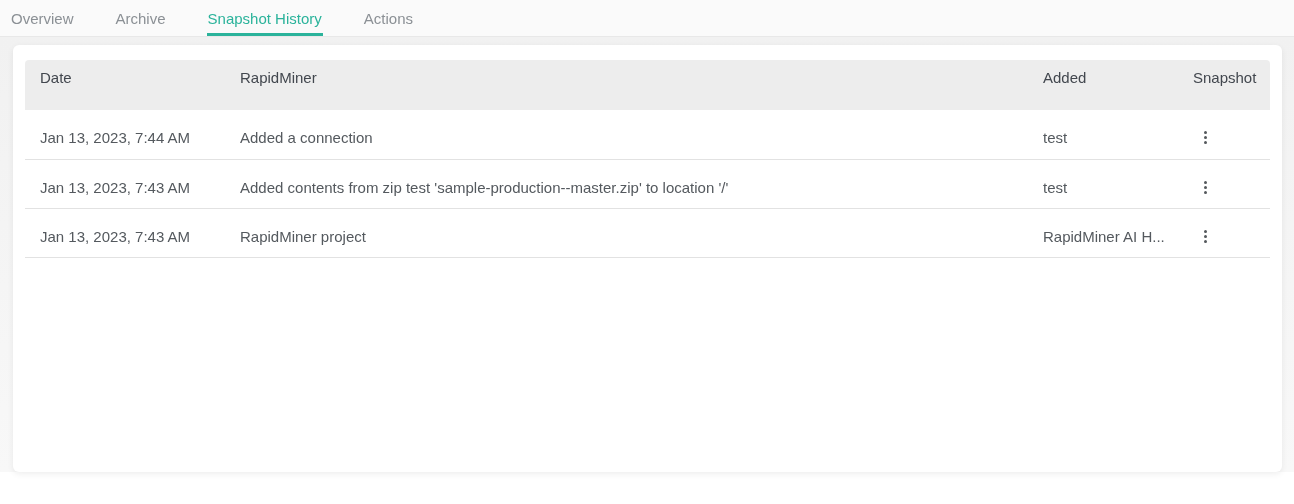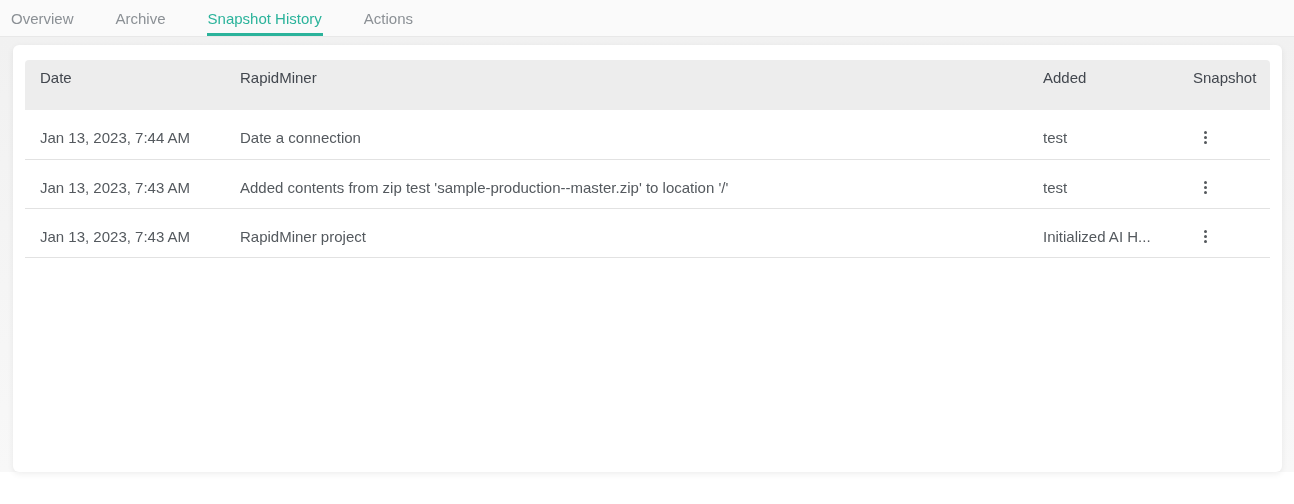--- a/index.html
+++ b/index.html
@@ -140,21 +140,21 @@
           <tr>
             <th>Date</th>
             <th>RapidMiner</th>
             <th>Added</th>
             <th>Snapshot</th>
           </tr>
         </thead>
         <tbody>
           <tr>
             <td>Jan 13, 2023, 7:44 AM</td>
-            <td>Date a connection</td>
+            <td>Added a connection</td>
             <td>test</td>
             <td>
               <button class="kebab">
                 <span class="dot"></span>
                 <span class="dot"></span>
                 <span class="dot"></span>
               </button>
             </td>
           </tr>
           <tr>
@@ -165,21 +165,21 @@
               <button class="kebab">
                 <span class="dot"></span>
                 <span class="dot"></span>
                 <span class="dot"></span>
               </button>
             </td>
           </tr>
           <tr>
             <td>Jan 13, 2023, 7:43 AM</td>
             <td>RapidMiner project</td>
-            <td>Initialized AI H...</td>
+            <td>RapidMiner AI H...</td>
             <td>
               <button class="kebab">
                 <span class="dot"></span>
                 <span class="dot"></span>
                 <span class="dot"></span>
               </button>
             </td>
           </tr>
         </tbody>
       </table>

